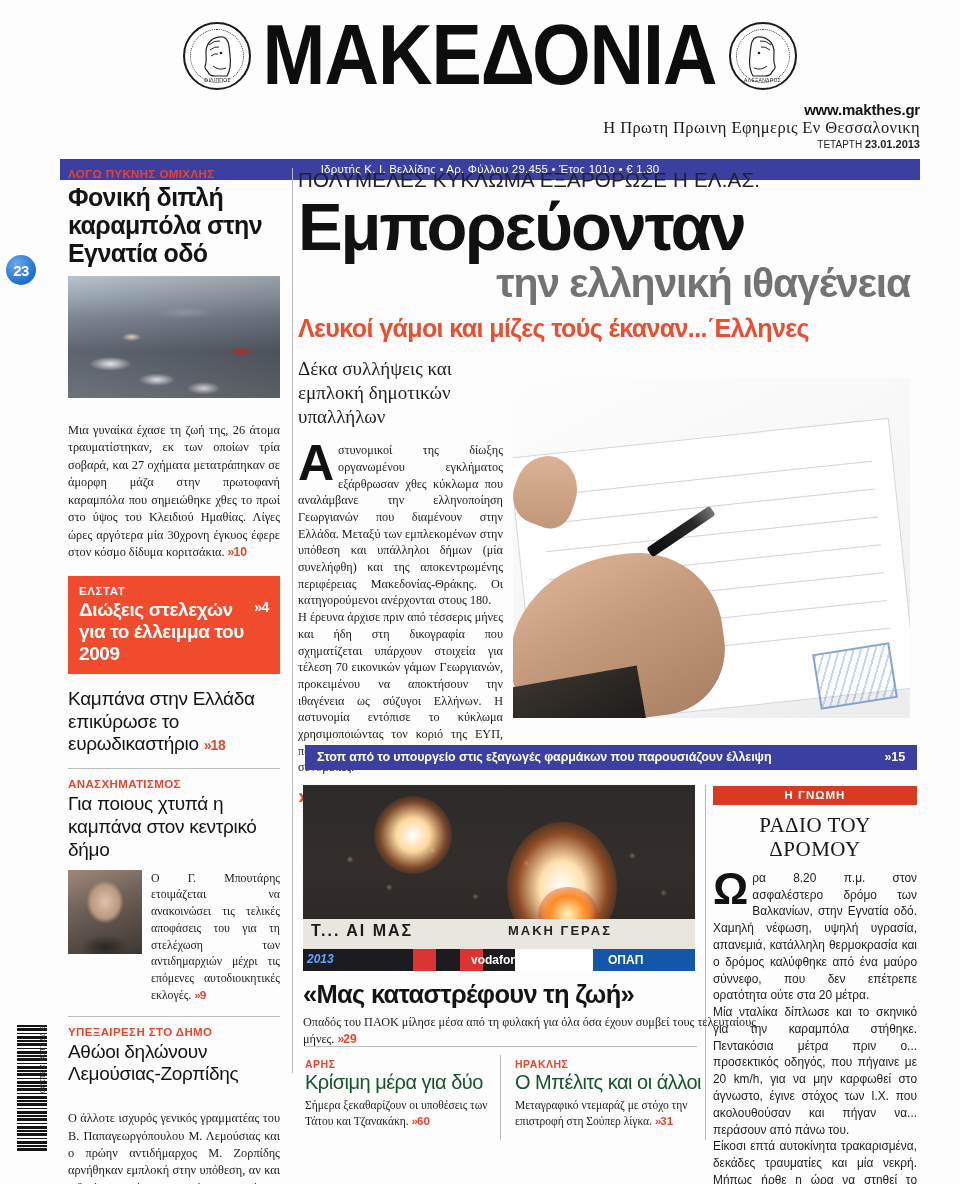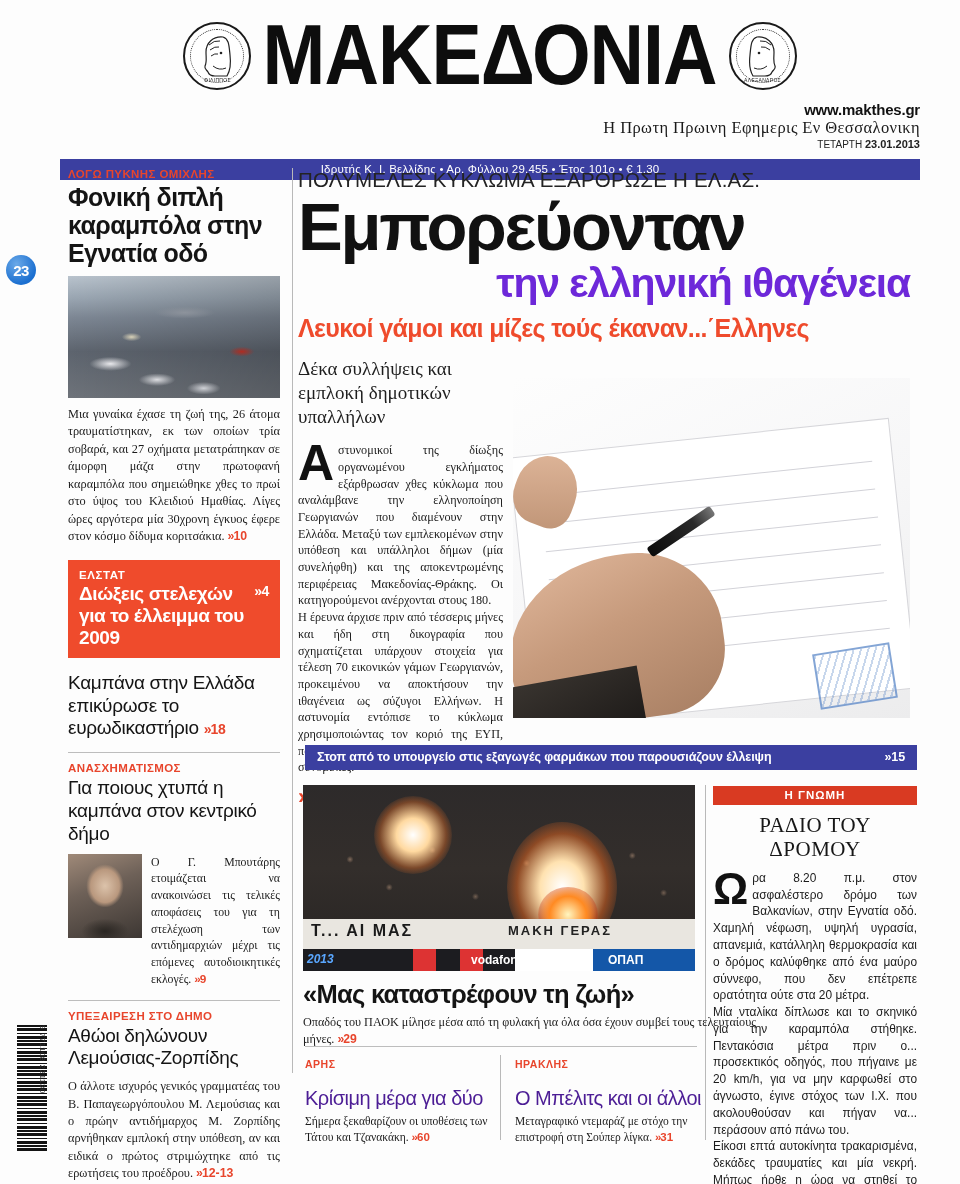--- a/index.html
+++ b/index.html
@@ -140,21 +140,21 @@
       radial-gradient(ellipse 26px 9px at 42% 85%, #dcdde1 0%, transparent 70%),
       radial-gradient(ellipse 24px 9px at 64% 92%, #cfd1d6 0%, transparent 70%),
       radial-gradient(ellipse 18px 7px at 82% 62%, #b02b20 0%, transparent 70%),
       radial-gradient(ellipse 14px 6px at 30% 50%, #d9d2b8 0%, transparent 70%),
       radial-gradient(ellipse 40px 8px at 55% 30%, #8d939c 0%, transparent 75%),
       linear-gradient(90deg, transparent 0%, rgba(0,0,0,.18) 100%);
   }
   .body-serif {
     font-family: "Liberation Serif", serif;
     font-size: 12.3px; line-height: 1.42; color: #1b1b1b;
-    text-align: justify; margin-top: 8px;
+    text-align: justify; margin-top: 24px;
   }
   .pg {
     color: #e8452c; font-weight: bold; white-space: nowrap;
     font-family: "Liberation Sans", sans-serif;
   }
   .pg .ch { letter-spacing: -2px; margin-right: 1px; }
 
   .redbox {
     background: #ef4b2c; color: #fff; padding: 9px 11px 9px;
     margin-top: 14px;
@@ -196,21 +196,21 @@
     font-size: 20.5px; color: #232323; letter-spacing: 0.2px;
     white-space: nowrap;
   }
   .h1 {
     font-weight: bold; font-size: 67px; line-height: 0.98;
     letter-spacing: -2.2px; color: #111; margin-top: 2px;
     white-space: nowrap;
   }
   .h2 {
     font-weight: bold; font-size: 41px; line-height: 1.02;
-    letter-spacing: -1.2px; color: #6d28d9; margin-top: 3px;
+    letter-spacing: -1.2px; color: #737373; margin-top: 3px;
     text-align: right; white-space: nowrap;
   }
   .h3 {
     font-weight: bold; font-size: 25px; color: #ef4b2c;
     margin-top: 10px; letter-spacing: -0.6px; white-space: nowrap;
   }
 
   .deck {
     font-family: "Liberation Serif", serif;
     font-size: 19px; line-height: 1.24; color: #1e1e1e;
@@ -331,21 +331,21 @@
     font-family:"Liberation Serif", serif;
     font-size: 12.2px; line-height:1.38; color:#1b1b1b; margin-top:5px;
   }
 
   .hrule-b { position:absolute; left:305px; top:1046px; width:392px; border-top:1px solid #bdbdbd; }
 
   .sport-col { position: absolute; top: 1058px; }
   .sport-col.s1 { left: 305px; width: 185px; }
   .sport-col.s2 { left: 515px; width: 185px; }
   .sport-kicker { color:#e8452c; font-weight:bold; font-size:10.5px; letter-spacing:.5px; }
-  .sport-head { font-size:20px; color:#4c1d95; letter-spacing:-0.5px; margin-top:17px; white-space:nowrap;}
+  .sport-head { font-size:20px; color:#14532d; letter-spacing:-0.5px; margin-top:1px; white-space:nowrap;}
   .sport-body { font-family:"Liberation Serif", serif; font-size:11.5px; line-height:1.35; margin-top:4px; color:#1b1b1b;}
 
   
   .opinion { position: absolute; left: 713px; top: 786px; width: 204px; }
   .op-bar {
     background: #d93a22; color: #fff; text-align: center;
     font-weight: bold; font-size: 11.5px; letter-spacing: 1px;
     padding: 3px 0 4px;
   }
   .op-title {

